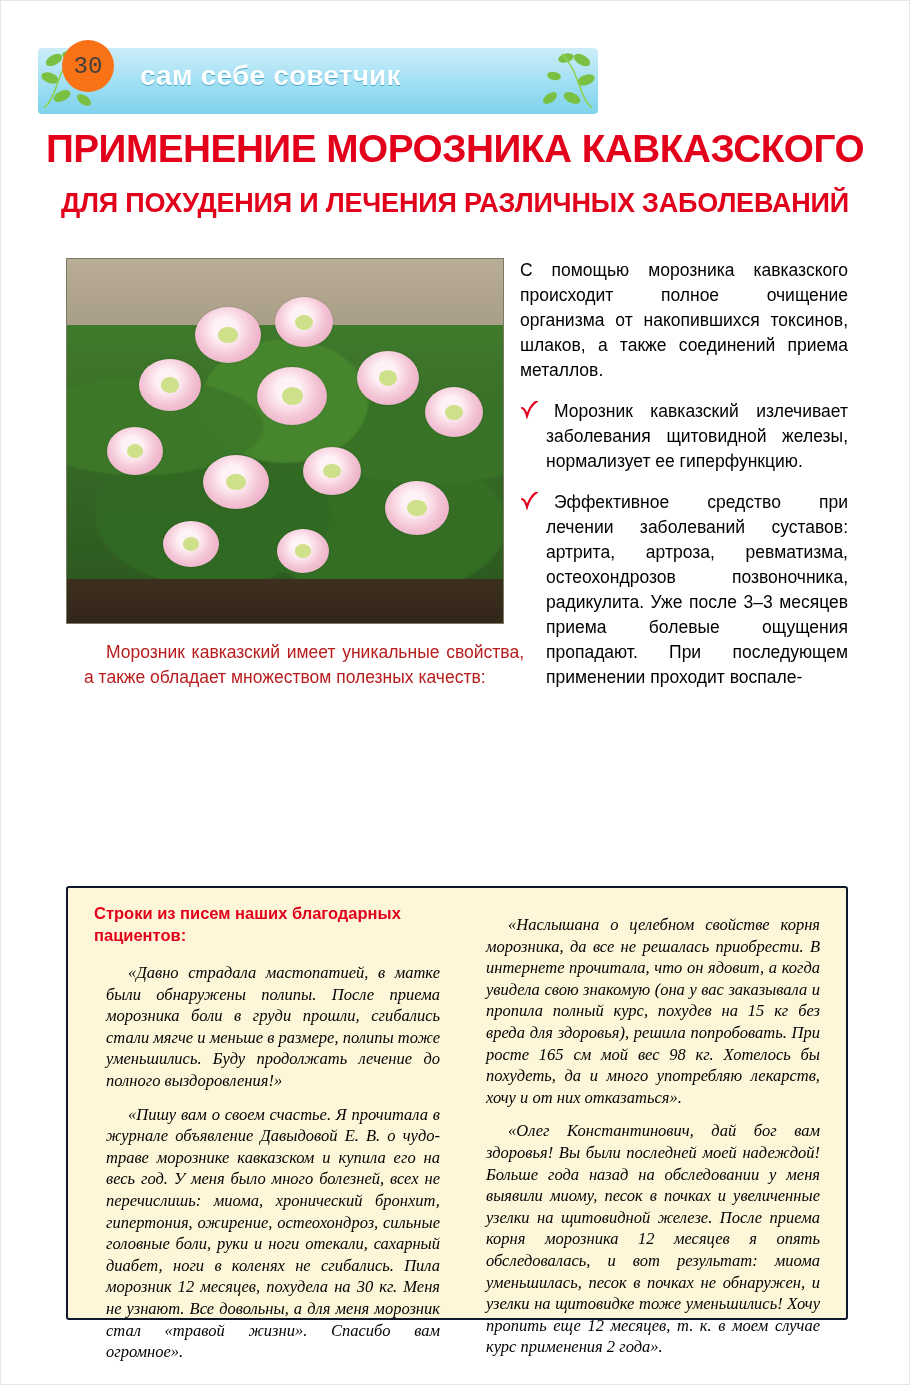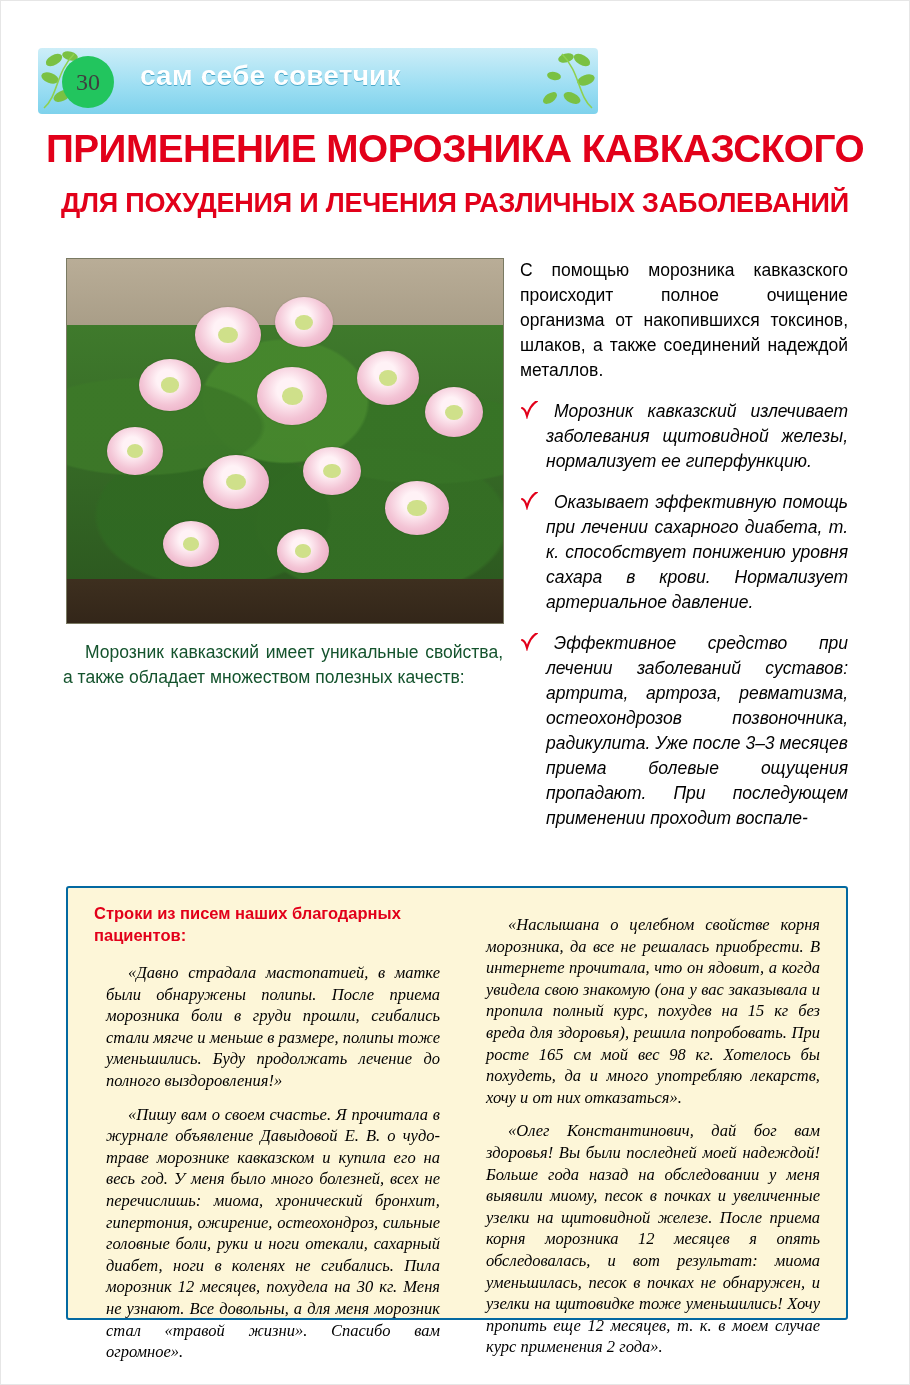--- a/index.html
+++ b/index.html
@@ -34,30 +34,30 @@
     position: absolute;
     top: 0; bottom: 0;
     width: 60px;
     color: #7bc043;
   }
   .header-band .leafdeco.left { left: 2px; }
   .header-band .leafdeco.right { right: 2px; }
 
   .page-number-circle {
     position: absolute;
-    left: 62px; top: 56px;
+    left: 62px; top: 40px;
     width: 52px; height: 52px;
     border-radius: 50%;
-    background: #22c55e;
+    background: #f97316;
     display: flex;
     align-items: center;
     justify-content: center;
     font-size: 24px;
     color: #3f3f3f;
-    font-family: Liberation Serif, serif;
+    font-family: Liberation Mono, monospace;
   }
   .header-kicker {
     position: absolute;
     left: 140px; top: 60px;
     width: 420px;
     font-size: 28px;
     font-weight: bold;
     color: #ffffff;
     font-family: "Liberation Sans", sans-serif;
     text-shadow: 0 1px 0 #4aa7c9;
@@ -129,25 +129,25 @@
     position: absolute;
     left: 35%; top: 35%;
     width: 30%; height: 30%;
     border-radius: 50%;
     background: #cfe08a;
   }
 
   
   .col-left-text {
     position: absolute;
-    left: 63px; top: 640px;
+    left: 84px; top: 640px;
     width: 440px;
     font-size: 17.5px;
     line-height: 25px;
-    color: #14532d;
+    color: #b91c1c;
     text-align: justify;
     font-family: "Liberation Sans", sans-serif;
   }
   .col-left-text p { margin: 0 0 2px 0; text-indent: 22px; }
 
   .col-right-text {
     position: absolute;
     left: 520px; top: 258px;
     width: 328px;
     font-size: 17.5px;
@@ -156,21 +156,20 @@
     text-align: justify;
     font-family: "Liberation Sans", sans-serif;
   }
   .col-right-text p { margin: 0; text-indent: 0; }
 
   .bullet-item {
     position: relative;
     padding-left: 26px;
     margin-top: 16px;
     text-align: justify;
-    font-style: italic;
   }
   .bullet-item .tick {
     position: absolute;
     left: 0; top: 2px;
     width: 18px; height: 18px;
     color: #e2001a;
     font-size: 21px;
     line-height: 18px;
     font-family: "Liberation Serif", serif;
   }
@@ -186,21 +185,21 @@
     color: #000;
     font-family: "Liberation Sans", sans-serif;
   }
 
   
   .letters-box {
     position: absolute;
     left: 66px; top: 886px;
     width: 782px; height: 434px;
     background: #fdf6d8;
-    border: 2px solid #0369a1;
+    border: 2px solid #0f172a;
     border-radius: 3px;
     box-sizing: border-box;
   }
   .letters-title {
     position: absolute;
     left: 26px; top: 14px;
     width: 330px;
     font-size: 16.5px;
     line-height: 22px;
     font-weight: bold;
@@ -284,39 +283,31 @@
     <div class="blossom" style="left:358px; top:128px; width:58px; height:50px;"></div>
     <div class="blossom" style="left:40px; top:168px; width:56px; height:48px;"></div>
     <div class="blossom" style="left:136px; top:196px; width:66px; height:54px;"></div>
     <div class="blossom" style="left:236px; top:188px; width:58px; height:48px;"></div>
     <div class="blossom" style="left:318px; top:222px; width:64px; height:54px;"></div>
     <div class="blossom" style="left:96px; top:262px; width:56px; height:46px;"></div>
     <div class="blossom" style="left:210px; top:270px; width:52px; height:44px;"></div>
   </div>
 
   <div class="col-right-text">
-    <p>С помощью морозника кавказского происходит полное очищение организма от накопившихся токсинов, шлаков, а также соединений надеждой металлов.</p>
+    <p>С помощью морозника кавказского происходит полное очищение организма от накопившихся токсинов, шлаков, а также соединений приема металлов.</p>
 
     <div class="bullet-item">
       <span class="tick">
         <svg width="18" height="18" viewBox="0 0 18 18">
             <path d="M2 7 C5 8, 6 11, 7 15 C9 8, 12 3, 17 0" fill="none" stroke="#e2001a" stroke-width="2.1" stroke-linecap="round"></path>
           </svg>
       </span>
       <span class="txt">Морозник кавказский излечивает заболевания щитовидной железы, нормализует ее гиперфункцию.</span>
     </div>
 
-    <div class="bullet-item">
-      <span class="tick">
-        <svg width="18" height="18" viewBox="0 0 18 18">
-            <path d="M2 7 C5 8, 6 11, 7 15 C9 8, 12 3, 17 0" fill="none" stroke="#e2001a" stroke-width="2.1" stroke-linecap="round"></path>
-          </svg>
-      </span>
-      <span class="txt">Оказывает эффективную помощь при лечении сахарного диабета, т. к. способствует понижению уровня сахара в крови. Нормализует артериальное давление.</span>
-    </div>
 
     <div class="bullet-item">
       <span class="tick">
         <svg width="18" height="18" viewBox="0 0 18 18">
             <path d="M2 7 C5 8, 6 11, 7 15 C9 8, 12 3, 17 0" fill="none" stroke="#e2001a" stroke-width="2.1" stroke-linecap="round"></path>
           </svg>
       </span>
       <span class="txt">Эффективное средство при лечении заболеваний суставов: артрита, артроза, ревматизма, остеохондрозов позвоночника, радикулита. Уже после 3–3 месяцев приема болевые ощущения пропадают. При последующем применении проходит воспале-</span>
     </div>
   </div>

